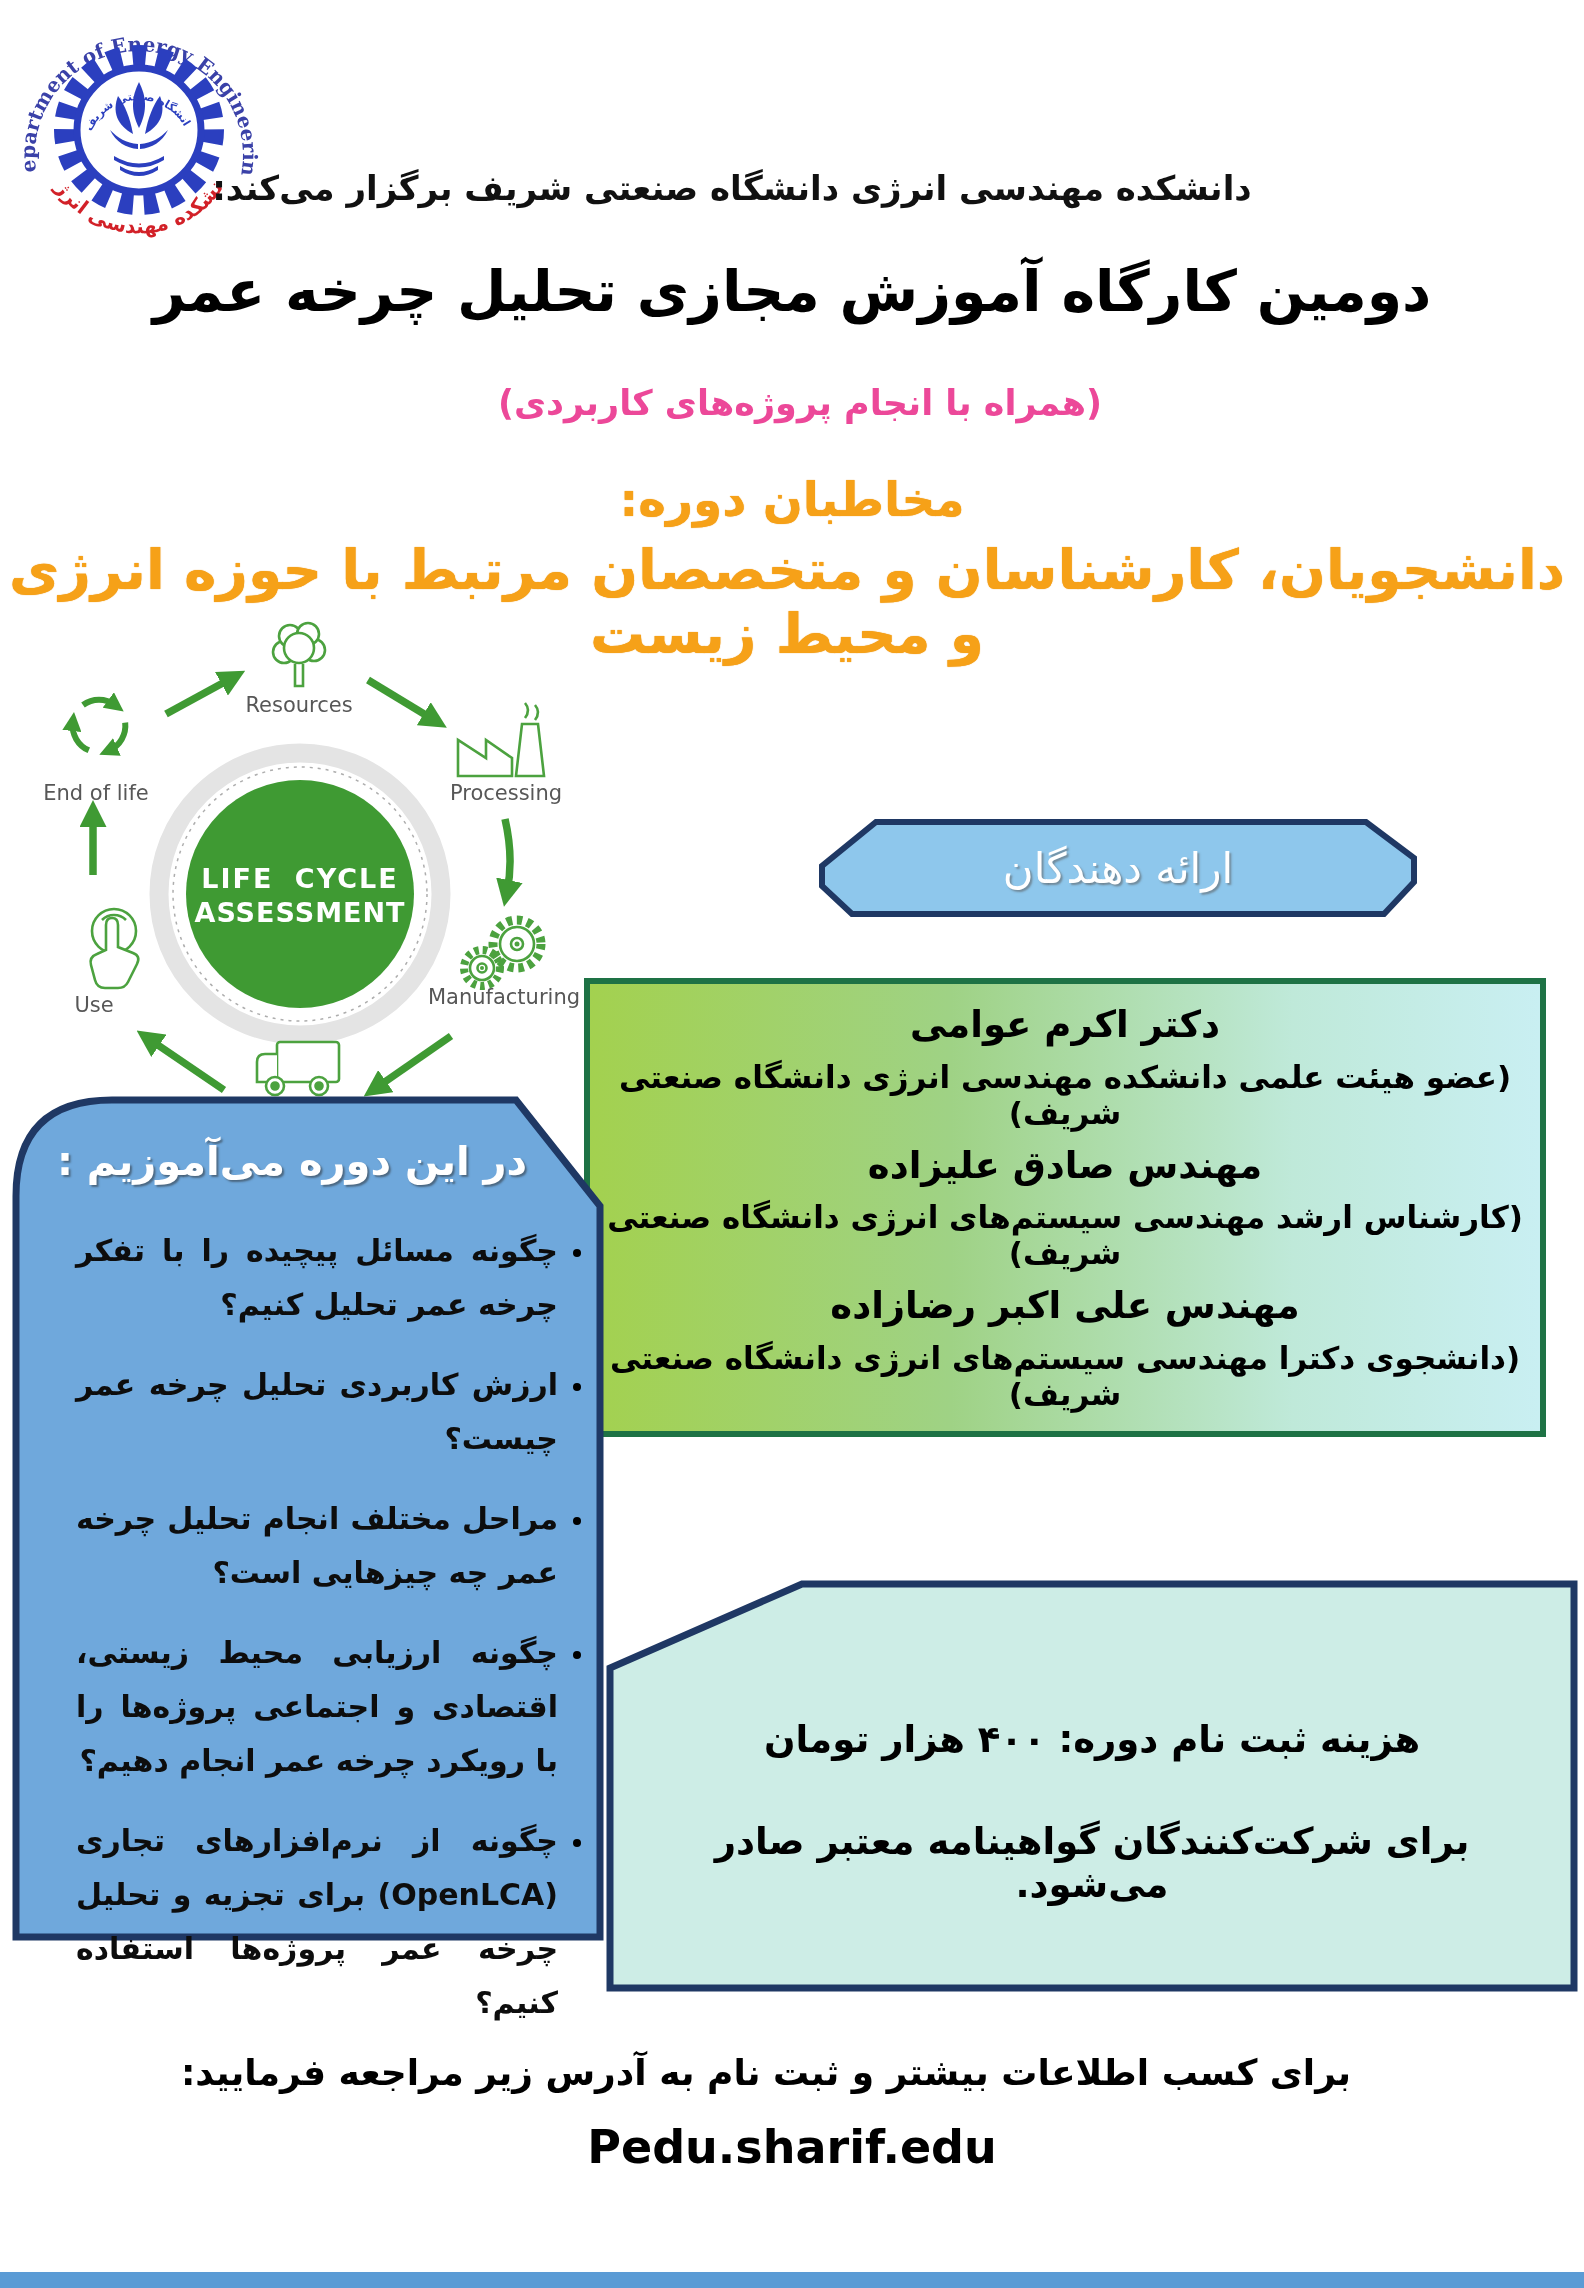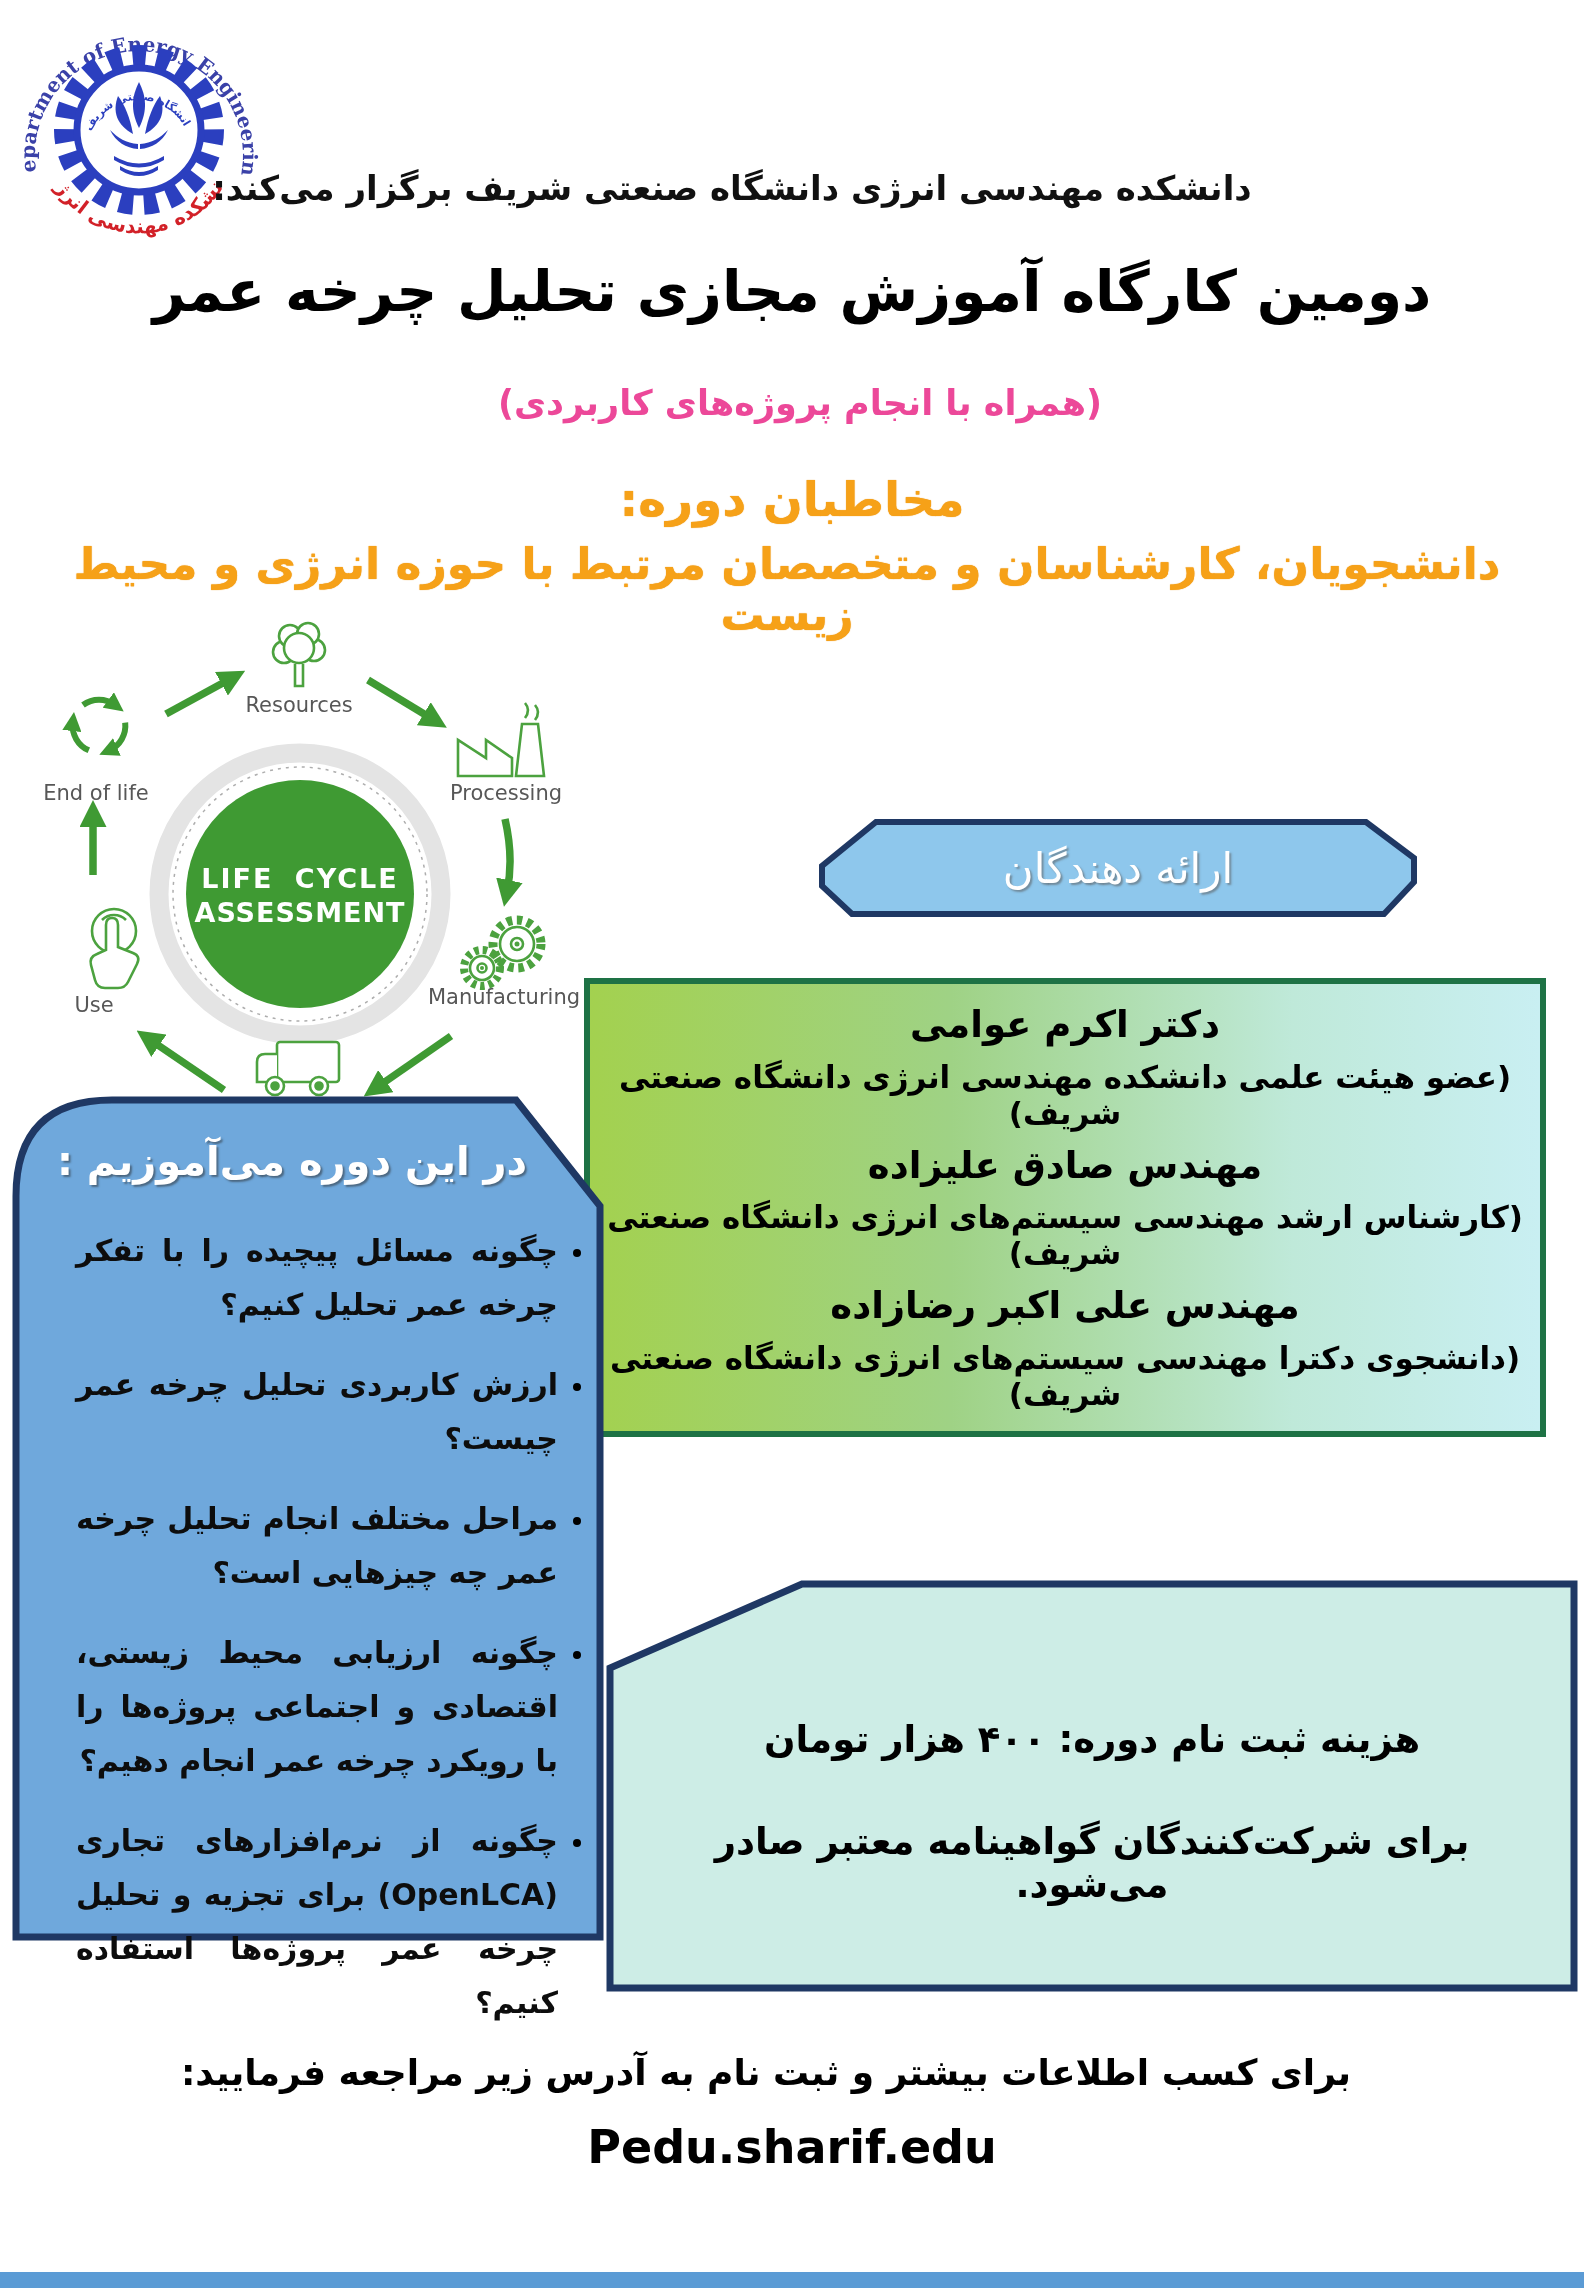--- a/index.html
+++ b/index.html
@@ -5,21 +5,21 @@
   html,body{margin:0;padding:0;background:#fff;}
   .page{position:relative;width:1584px;height:2288px;background:#ffffff;overflow:hidden;
         font-family:"DejaVu Sans",sans-serif;}
   .abs{position:absolute;}
   
   .header-line{left:0;top:168px;width:1584px;text-align:center;font-size:34px;font-weight:bold;color:#111;direction:rtl;padding-right:120px;box-sizing:border-box;}
   .main-title{left:0;top:258px;width:1584px;text-align:center;font-size:57px;font-weight:bold;color:#000;direction:rtl;}
   .sub-title{left:8px;top:383px;width:1584px;text-align:center;font-size:35px;font-weight:bold;color:#ec4899;direction:rtl;}
   .aud-head{left:0;top:472px;width:1584px;text-align:center;font-size:47px;font-weight:bold;color:#F6A118;direction:rtl;
             text-shadow:0 0 1px #e88c00;}
-  .aud-text{left:0;top:538px;width:1574px;text-align:center;font-size:44px;font-weight:bold;color:#F6A118;direction:rtl;
+  .aud-text{left:0;top:538px;width:1574px;text-align:center;font-size:55px;font-weight:bold;color:#F6A118;direction:rtl;
             text-shadow:0 0 1px #e88c00;}
   
   .lca{left:18px;top:612px;width:566px;height:570px;}
   .lca svg{width:100%;height:100%;}
   .lca-label{font-size:21px;fill:#575757;}
   
   .pres-banner{left:818px;top:818px;width:600px;height:100px;}
   .pres-banner svg{position:absolute;left:0;top:0;width:100%;height:100%;}
   .pres-banner .txt{position:absolute;left:0;top:0;width:100%;height:100%;display:flex;align-items:center;justify-content:center;
        color:#fff;font-size:42px;font-weight:normal;direction:rtl;text-shadow:2px 2px 2px rgba(90,90,90,.55);text-align:right;}

